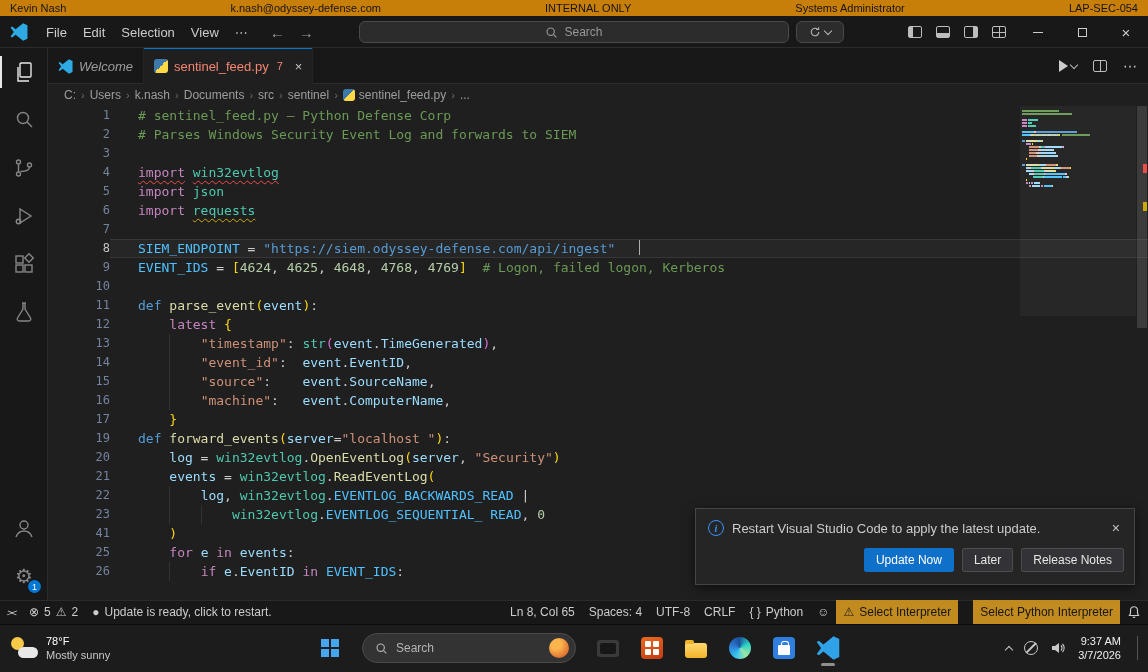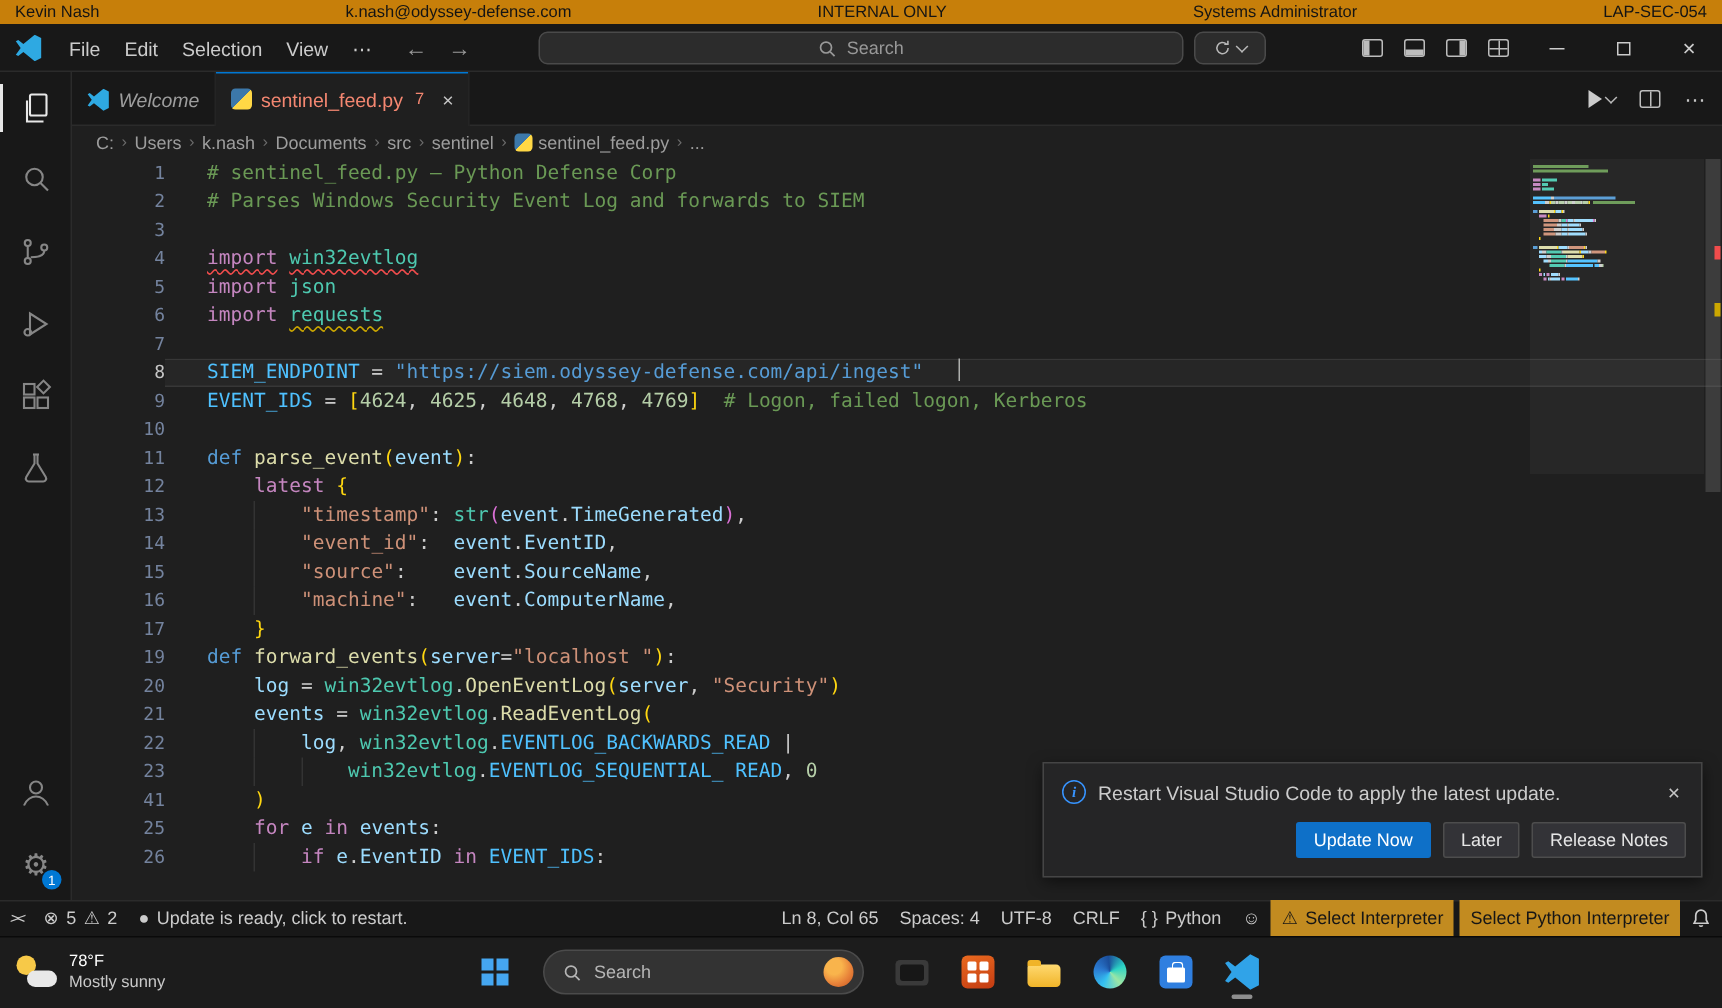--- a/index.html
+++ b/index.html
@@ -117,21 +117,21 @@
   .btn.primary { background:#0E70C8; border-color:#0E70C8; color:#FFFFFF; }
 
   
   .statusbar { height:24px; background:#181818; box-shadow: inset 0 1px 0 #2B2B2B;
                display:flex; align-items:stretch; font-size:12px; color:#CCCCCC; }
   .sb-item { display:flex; align-items:center; gap:5px; padding:0 7px; white-space:nowrap; }
   .sb-left { display:flex; align-items:stretch; }
   .sb-right { margin-left:auto; display:flex; align-items:stretch; }
   .remote-g { font-family:"DejaVu Sans Mono",monospace; font-size:10px; letter-spacing:-2px; transform:skewX(-10deg); }
   .sb-warnitem { background:#C28B20; color:#161616; }
-  .sb-warnitem + .sb-warnitem { margin-left:4px; }
+  .sb-warnitem + .sb-warnitem { margin-left:15px; }
   .bell-svg { stroke:#CCCCCC; fill:none; stroke-width:1.3; }
 
   
   .taskbar { height:48px; background:#1C1C1C; box-shadow: inset 0 1px 0 #0A0A0A; position:relative;
              display:flex; align-items:center; }
   .weather { display:flex; align-items:center; gap:8px; padding-left:10px; }
   .w-ic { position:relative; width:28px; height:24px; }
   .w-sun { position:absolute; left:1px; top:1px; width:13px; height:13px; border-radius:50%; background:#F7C948; }
   .w-cloud { position:absolute; right:0; bottom:2px; width:20px; height:11px; border-radius:7px; background:#E8E8E8; }
   .w-txt { font-size:11px; line-height:14px; color:#FFFFFF; }
@@ -513,13 +513,27 @@
     <span class="tkicon">
         <span class="store-ic"></span>
       </span>
     <span class="tkicon">
       <svg width="24" height="24" viewBox="0 0 100 100">
           <use href="#i-vscode" fill="#30A3E8"></use>
         </svg>
       <span class="app-indicator"></span>
     </span>
   </div>
+  <div class="tray">
+    <i class="chev up" style="border-color:#C8C8C8;"></i>
+    <span class="slash-ic"></span>
+    <svg width="16" height="16" viewBox="0 0 16 16">
+      <path d="M2 6v4h3l4 3V3L5 6H2z" fill="#C8C8C8"></path>
+      <path d="M11 5.5a3.5 3.5 0 0 1 0 5" stroke="#C8C8C8" fill="none" stroke-width="1.2"></path>
+      <path d="M12.5 4a6 6 0 0 1 0 8" stroke="#C8C8C8" fill="none" stroke-width="1.2"></path>
+    </svg>
+    <span class="clock">
+      <div>9:37 AM</div>
+      <div>3/7/2026</div>
+    </span>
+    <span class="desk-sliver"></span>
+  </div>
 </div>
 
 </body></html>

